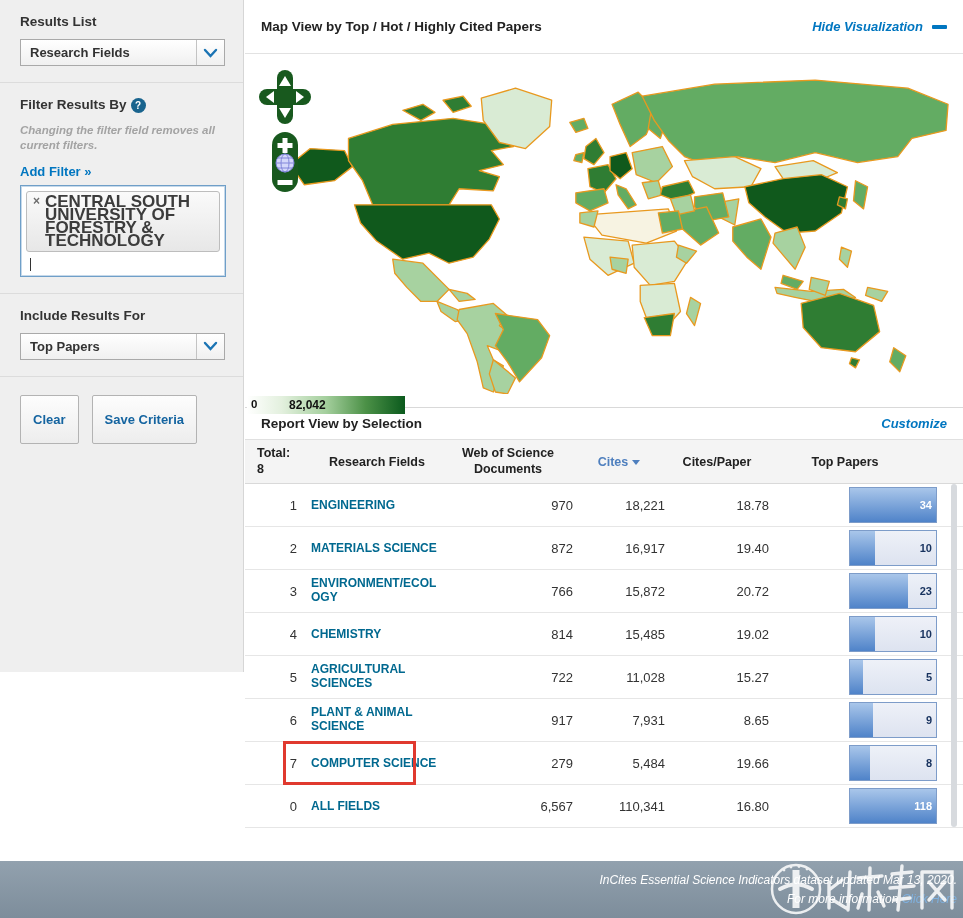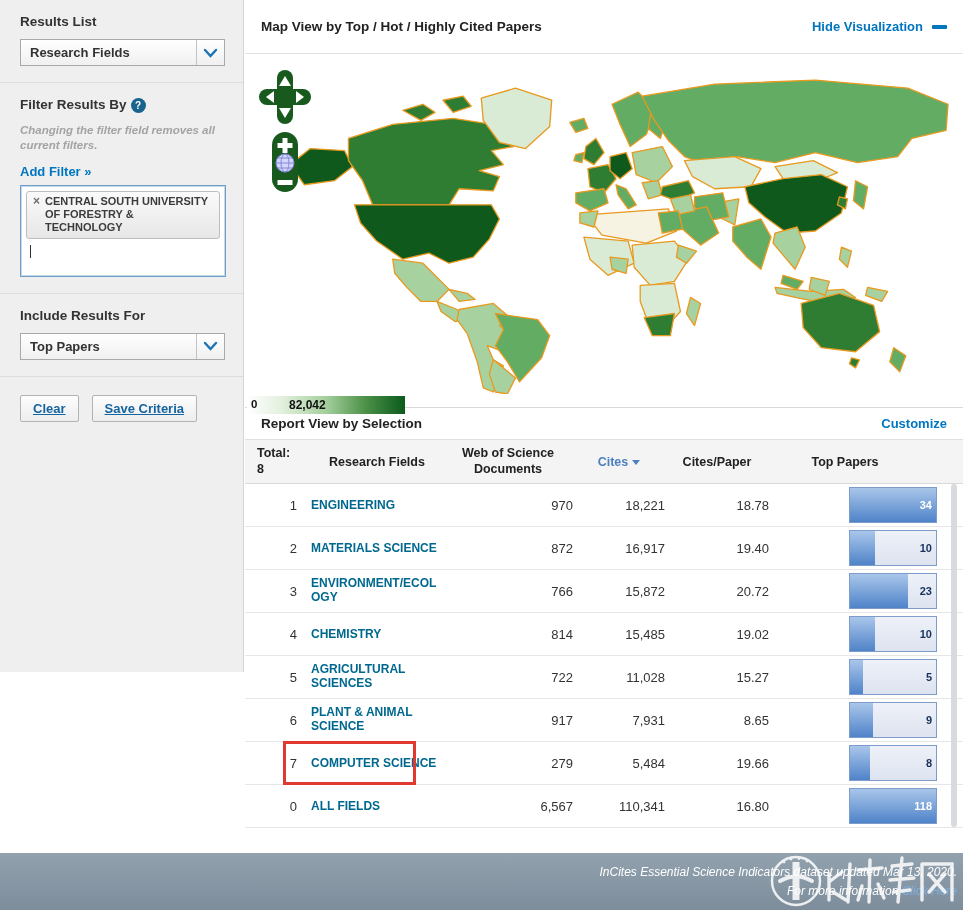--- a/index.html
+++ b/index.html
@@ -16,33 +16,33 @@
   .dd-value { flex:1; padding-left:9px; font-size:13px; font-weight:bold; color:#333; }
   .dd-arrow { width:28px; height:100%; border-left:1px solid #c3c3c3; display:flex; align-items:center; justify-content:center; }
   .note { font-size:11.5px; font-style:italic; font-weight:bold; color:#a3a3a3; line-height:1.35; margin-bottom:8px; }
   .add-filter { display:inline-block; font-size:13px; font-weight:bold; color:#0076c0; text-decoration:none; margin-bottom:6px; cursor:pointer; }
   .help-icon { display:inline-flex; width:15px; height:15px; border-radius:50%; background:#19648e; color:#fff;
                font-size:10px; font-weight:bold; align-items:center; justify-content:center; vertical-align:middle; margin-left:4px; }
   .filter-box { width:206px; height:92px; background:#fff; border:1px solid #6f9fc8; box-shadow:0 0 0 1px #c6d9ea inset; padding:5px; }
   .filter-tag { background:linear-gradient(#fafafa,#e7e7e7); border:1px solid #bdbdbd; border-radius:3px;
                 padding:3px 6px 4px 6px; cursor:pointer; }
   .tag-x { float:left; color:#6d6d6d; font-size:12px; font-weight:bold; margin-right:4px; line-height:13px; cursor:pointer; }
-  .tag-label { font-size:11px; font-weight:bold; color:#3c3c3c; line-height:13px; display:block; padding-left:12px; }
+  .tag-label { font-size:17px; font-weight:bold; color:#3c3c3c; line-height:13px; display:block; padding-left:12px; }
   .caret-line { width:1px; height:13px; background:#333; margin:6px 0 0 4px; }
   .btn-row { display:flex; gap:13px; border-bottom:none; padding-top:18px; }
   .btn { background:linear-gradient(#fdfdfd,#ededed); border:1px solid #b3b3b3; border-radius:2px;
-         font-size:13px; font-weight:bold; color:#1464a0; padding:5px 12px; cursor:pointer;
-         font-family:"Liberation Sans","DejaVu Sans",sans-serif;text-decoration:underline; }
+         font-size:13px; font-weight:bold; color:#1464a0; padding:16px 12px; cursor:pointer;
+         font-family:"Liberation Sans","DejaVu Sans",sans-serif; }
 
   
   .main { position:absolute; left:245px; top:0; width:718px; height:861px; background:#fff; }
   .map-header { height:54px; display:flex; align-items:center; justify-content:space-between;
                 padding:0 16px; border-bottom:1px solid #e2e2e2; }
   .map-header h2 { font-size:13.5px; font-weight:bold; color:#222; }
-  .link-blue { font-size:13px; font-weight:bold; color:#0076c0; text-decoration:none; cursor:pointer; }
+  .link-blue { font-size:13px; font-weight:bold; color:#0076c0; text-decoration:none; cursor:pointer;font-style:italic; }
   .hide-viz { display:flex; align-items:center; gap:9px; }
   .minus-icon { display:inline-block; width:15px; height:4px; background:#0076c0; border-radius:1px; }
 
   .map-area { position:relative; height:338px; padding-top:6px; }
   .map-area svg.world { display:block; margin-left:6px; }
   .map-controls { position:absolute; left:14px; top:14px; }
   .legend { position:relative; margin:2px 0 0 2px; width:158px; height:18px;
             background:linear-gradient(to right,#ffffff 0%,#e3f0de 22%,#a4cf9d 50%,#4c9147 75%,#0b5a1d 100%); }
   .legend .lmin { position:absolute; left:4px; top:2px; font-size:11.5px; font-weight:bold; color:#111; }
   .legend .lmax { position:absolute; left:42px; top:2px; font-size:12px; font-weight:bold; color:#111; }
@@ -78,21 +78,21 @@
          background:linear-gradient(#eef1f8,#dde3f0); }
   .bar .fill { position:absolute; left:0; top:0; bottom:0; background:linear-gradient(#a9c6ea,#4f83c9); }
   .bar .bar-val { position:absolute; right:4px; top:50%; transform:translateY(-50%);
                   font-size:11px; font-weight:bold; color:#17325e; }
   .bar.full .bar-val { color:#fff; }
   .hl-box { position:absolute; left:38px; top:-1px; height:calc(100% + 2px); width:133px;
             border:3px solid #e0392f; pointer-events:none; }
   .t-scroll { position:absolute; right:6px; top:44px; bottom:1px; width:6px; background:#d7dade; border-radius:3px; }
 
   
-  .footer { position:absolute; left:0; bottom:8px; width:963px; height:57px;
+  .footer { position:absolute; left:0; bottom:0; width:963px; height:57px;
             background:linear-gradient(#92a1ae,#7d8d9b); }
   .f-text { position:absolute; right:6px; top:10px; text-align:right; font-size:12px;
             font-style:italic; color:#fff; line-height:1.55; }
   .f-text a { color:#7fb0de; font-style:italic; text-decoration:none; cursor:pointer;margin-top:28px; }
   .watermark { position:absolute; right:2px; top:-5px; opacity:.85; pointer-events:none; }
 
   
   .c0{fill:#10591c}.c1{fill:#2f7d33}.c2{fill:#63ac63}.c3{fill:#a7d2a0}.c4{fill:#d9ebd4}.c5{fill:#f7f3e2}
   .cty{stroke:#e8991f;stroke-width:1.3;stroke-linejoin:round}
 </style>

